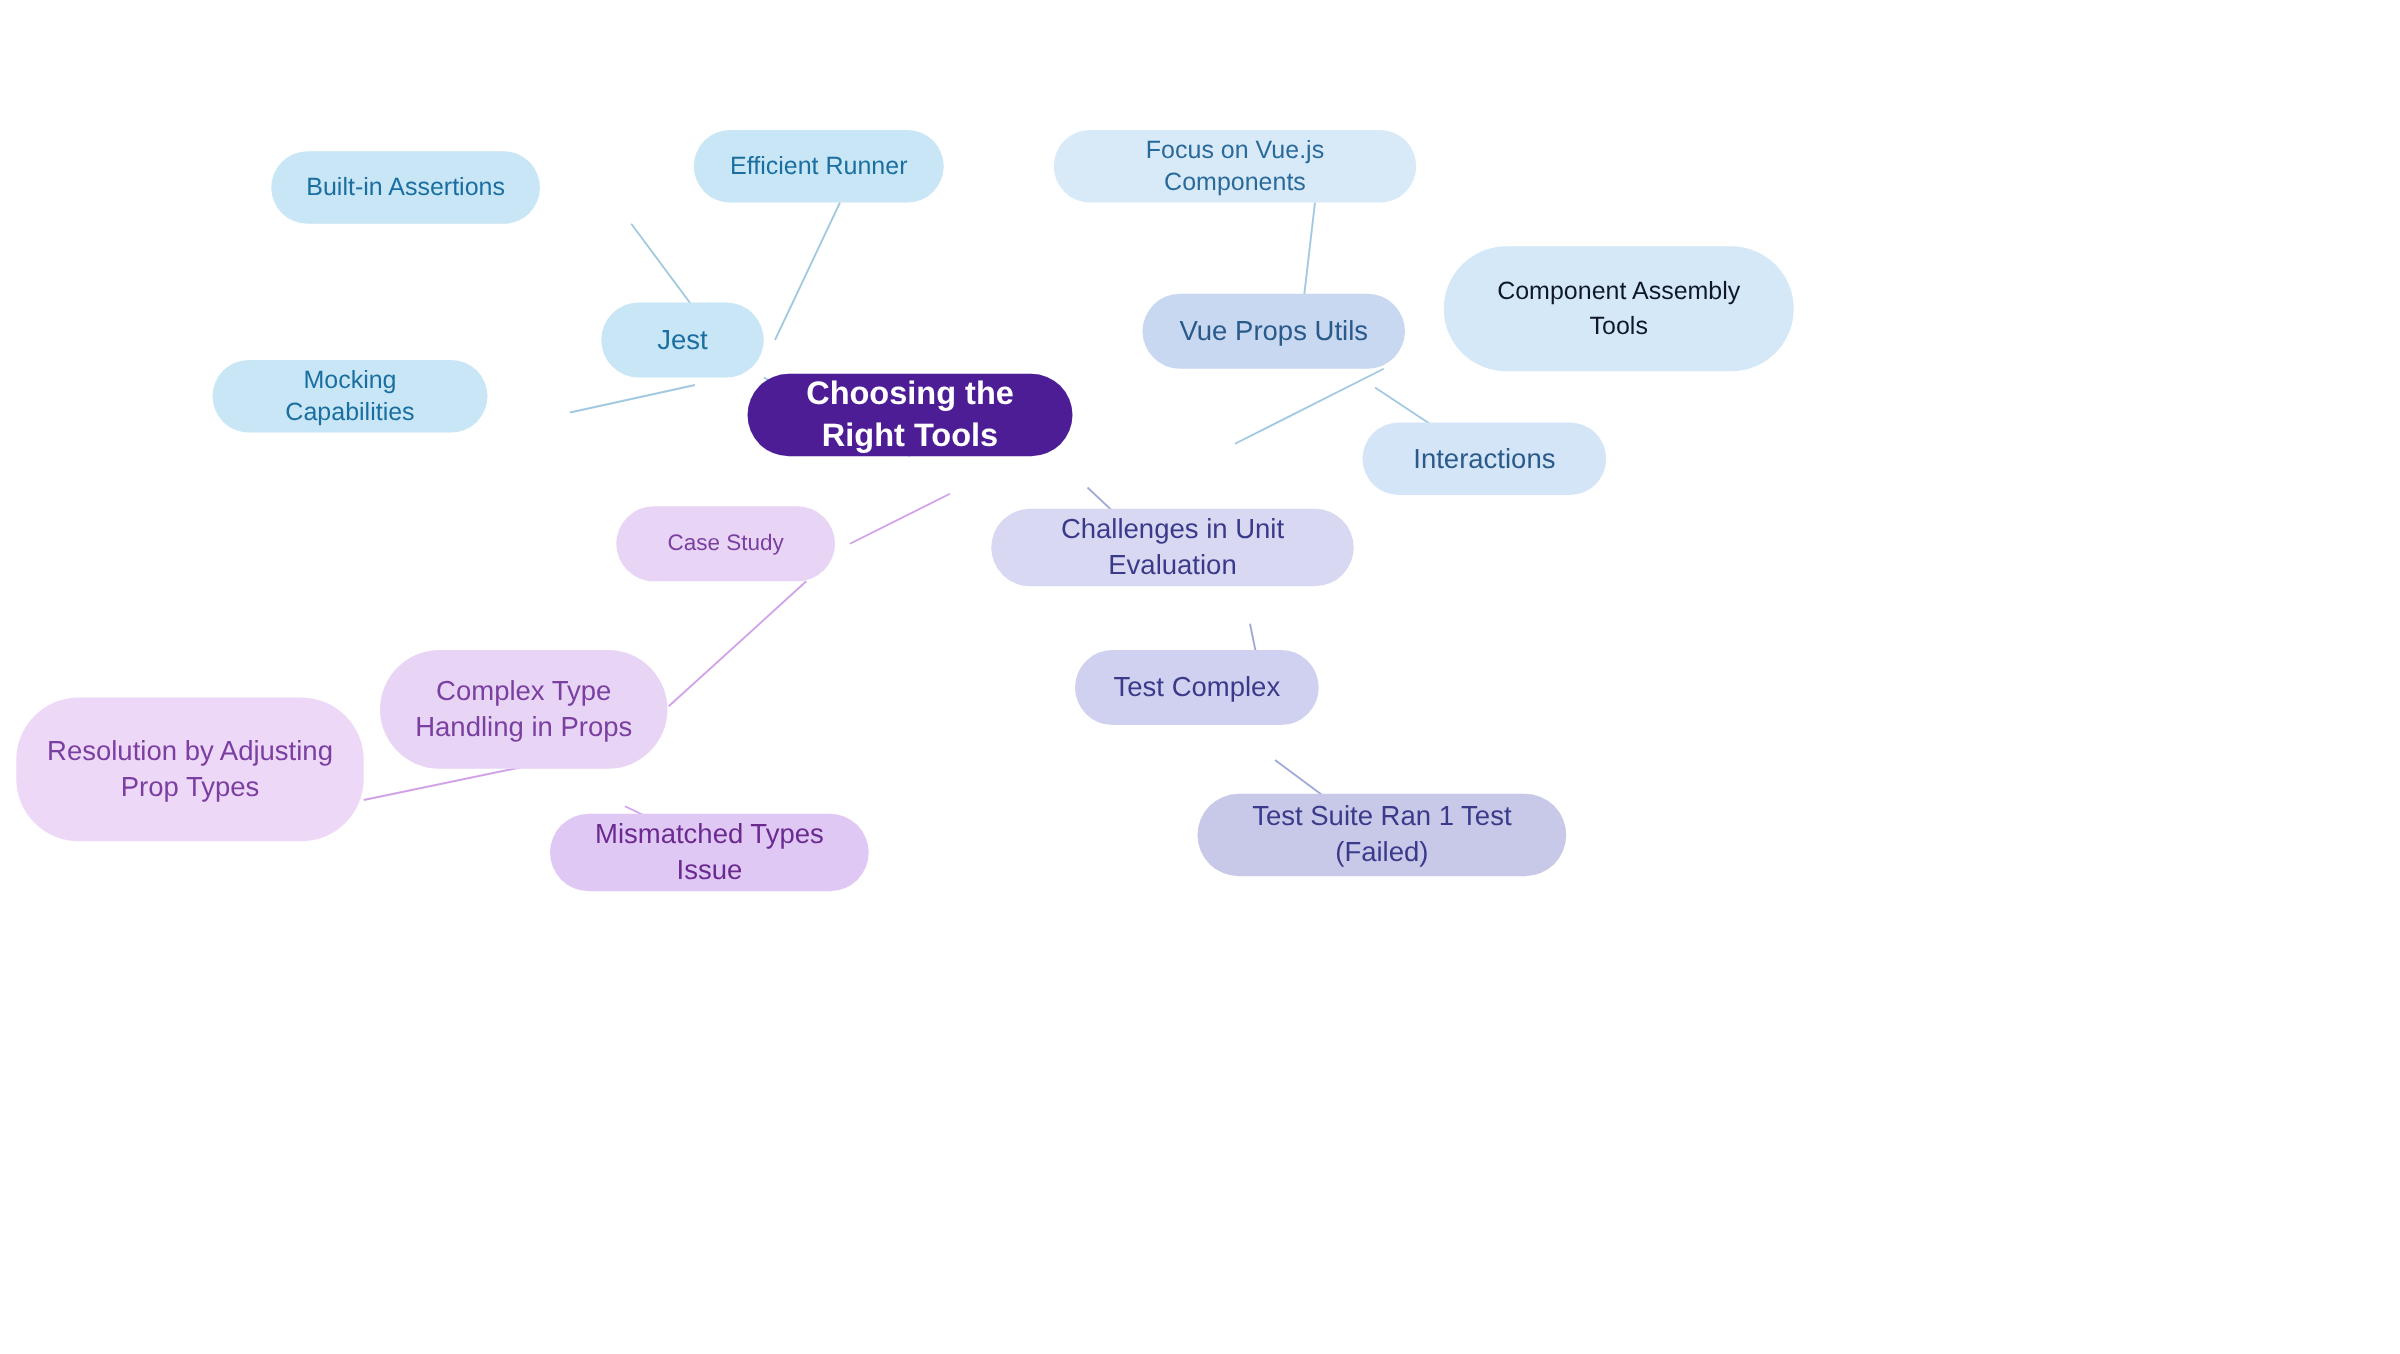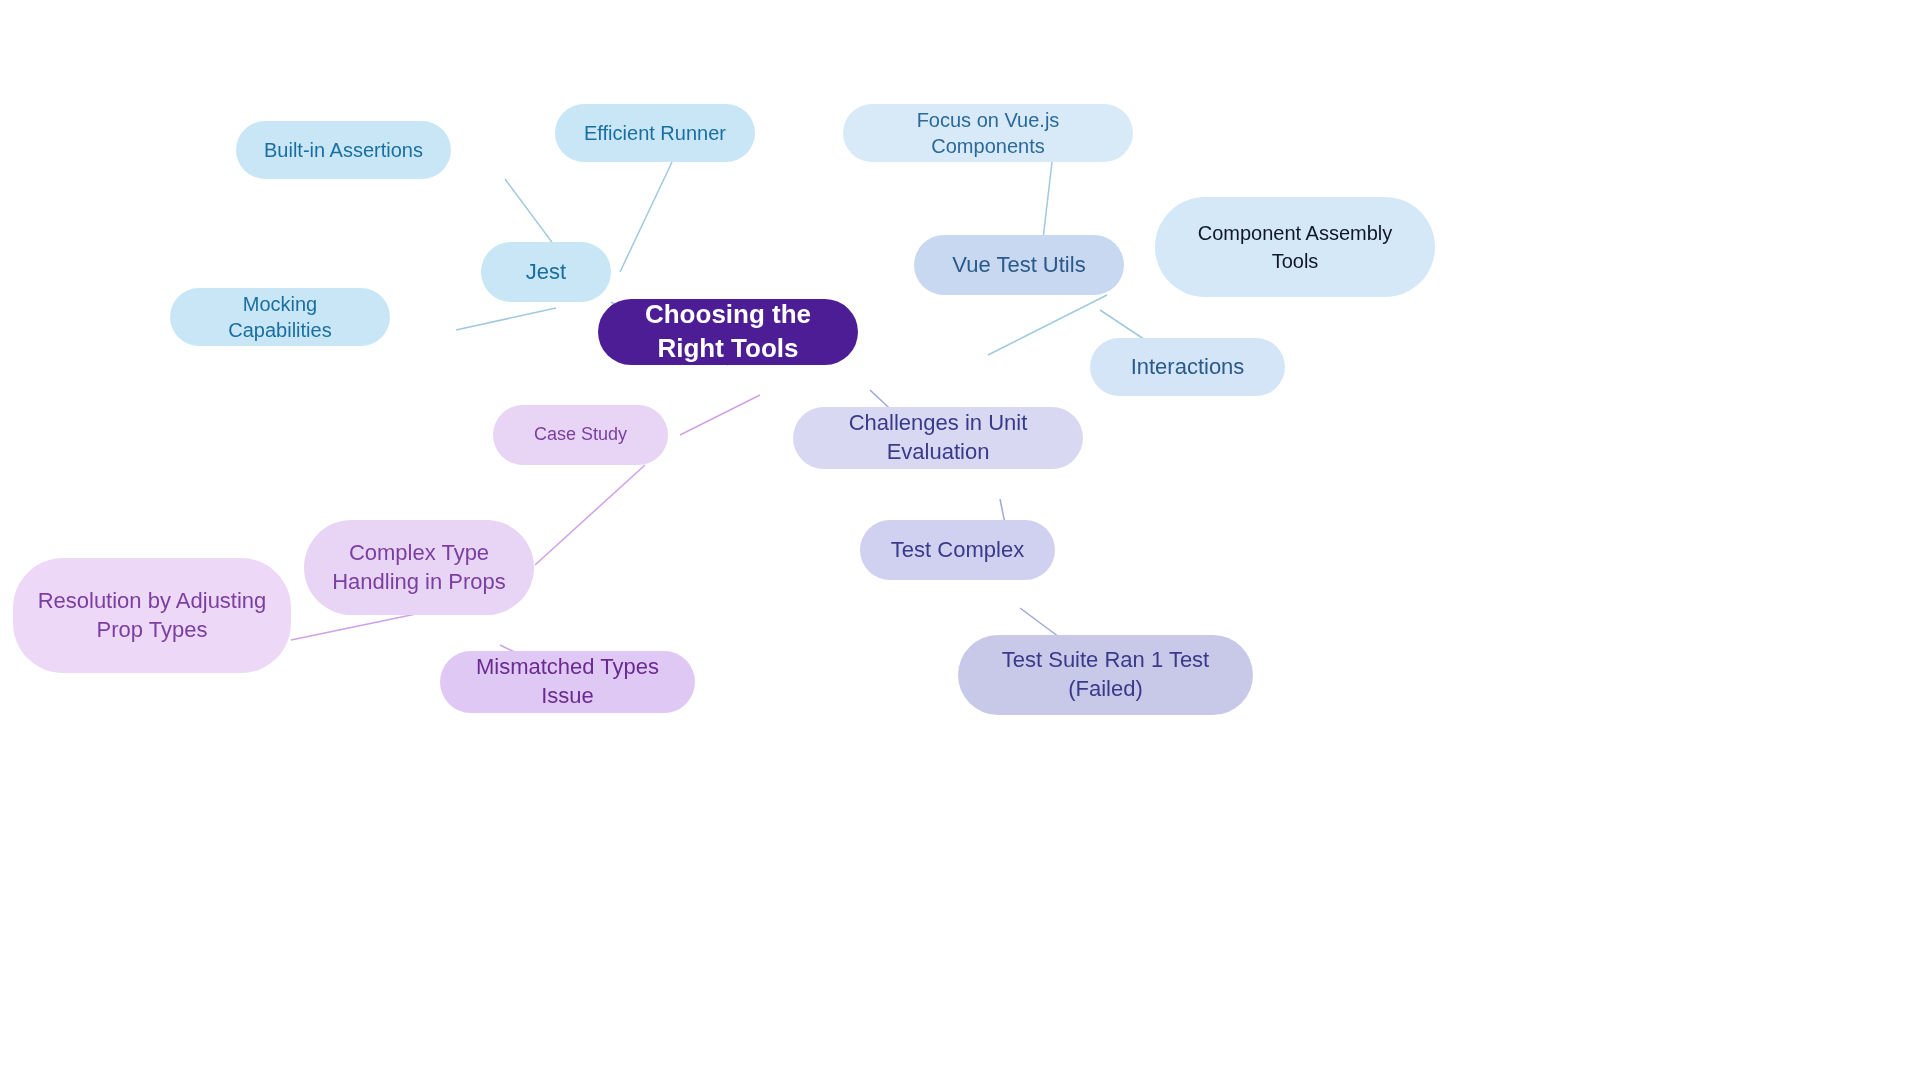--- a/index.html
+++ b/index.html
@@ -95,39 +95,39 @@
 
   <line x1="1000" y1="499" x2="1010" y2="548" stroke="#a0a8d8" stroke-width="1.5"></line>
 
   <line x1="1020" y1="608" x2="1090" y2="660" stroke="#a0a8d8" stroke-width="1.5"></line>
 </svg>
 
 <div class="node node-center" style="left: 598px; top: 299px; width: 260px; height: 66px;">Choosing the Right Tools</div>
 
 <div class="node node-blue" style="left: 481px; top: 242px; width: 130px; height: 60px; font-size: 22px;">Jest</div>
 
-<div class="node node-blue" style="left: 236px; top: 121px; width: 215px; height: 58px; font-size: 20px;">Built-in Assertions</div>
+<div class="node node-blue" style="left: 217px; top: 121px; width: 215px; height: 58px; font-size: 20px;">Built-in Assertions</div>
 
 <div class="node node-blue" style="left: 555px; top: 104px; width: 200px; height: 58px; font-size: 20px;">Efficient Runner</div>
 
 <div class="node node-blue" style="left: 170px; top: 288px; width: 220px; height: 58px; font-size: 20px;">Mocking Capabilities</div>
 
-<div class="node node-blue-medium" style="left: 914px; top: 235px; width: 210px; height: 60px; font-size: 22px; background: #c8d8f0; color: #2a5a8a;">Vue Test Utils</div>
+<div class="node node-blue-medium" style="left: 914px; top: 235px; width: 210px; height: 60px; font-size: 22px; background: #c8d8f0; color: #2a5a8a;">Vue Props Utils</div>
 
 <div class="node node-blue" style="left: 843px; top: 104px; width: 290px; height: 58px; font-size: 20px; background: #d8eaf8; color: #2a6a9a;">Focus on Vue.js Components</div>
 
 <div class="node node-blue" style="left: 1155px; top: 197px; width: 280px; height: 100px; font-size: 20px; background: #d5e8f8; color: #0f172a; line-height: 1.4;">Component Assembly Tools</div>
 
 <div class="node node-blue" style="left: 1090px; top: 338px; width: 195px; height: 58px; font-size: 22px; background: #d5e5f8; color: #2a5a8a;">Interactions</div>
 
 <div class="node node-purple-light" style="left: 493px; top: 405px; width: 175px; height: 60px; font-size: 18px;">Case Study</div>
 
 <div class="node node-indigo" style="left: 793px; top: 407px; width: 290px; height: 62px; font-size: 22px; background: #d8d8f2; color: #3a3a8a;">Challenges in Unit Evaluation</div>
 
 <div class="node node-purple-light" style="left: 304px; top: 520px; width: 230px; height: 95px; font-size: 22px;">Complex Type Handling in Props</div>
 
 <div class="node node-purple-light" style="left: 13px; top: 558px; width: 278px; height: 115px; font-size: 22px; background: #edd8f8; color: #7a3fa0;">Resolution by Adjusting Prop Types</div>
 
 <div class="node node-purple-medium" style="left: 440px; top: 651px; width: 255px; height: 62px; font-size: 22px; background: #e0c8f5; color: #6a2a90;">Mismatched Types Issue</div>
 
 <div class="node node-indigo" style="left: 860px; top: 520px; width: 195px; height: 60px; font-size: 22px; background: #d0d0f0; color: #3a3a8a;">Test Complex</div>
 
-<div class="node node-indigo" style="left: 958px; top: 635px; width: 295px; height: 80px; font-size: 22px; background: #c8c8e8; color: #3a3a8a;">Test Suite Ran 1 Test (Failed)</div>
+<div class="node node-indigo" style="left: 958px; top: 635px; width: 295px; height: 66px; font-size: 22px; background: #c8c8e8; color: #3a3a8a;">Test Suite Ran 1 Test (Failed)</div>
 
 </body></html>

